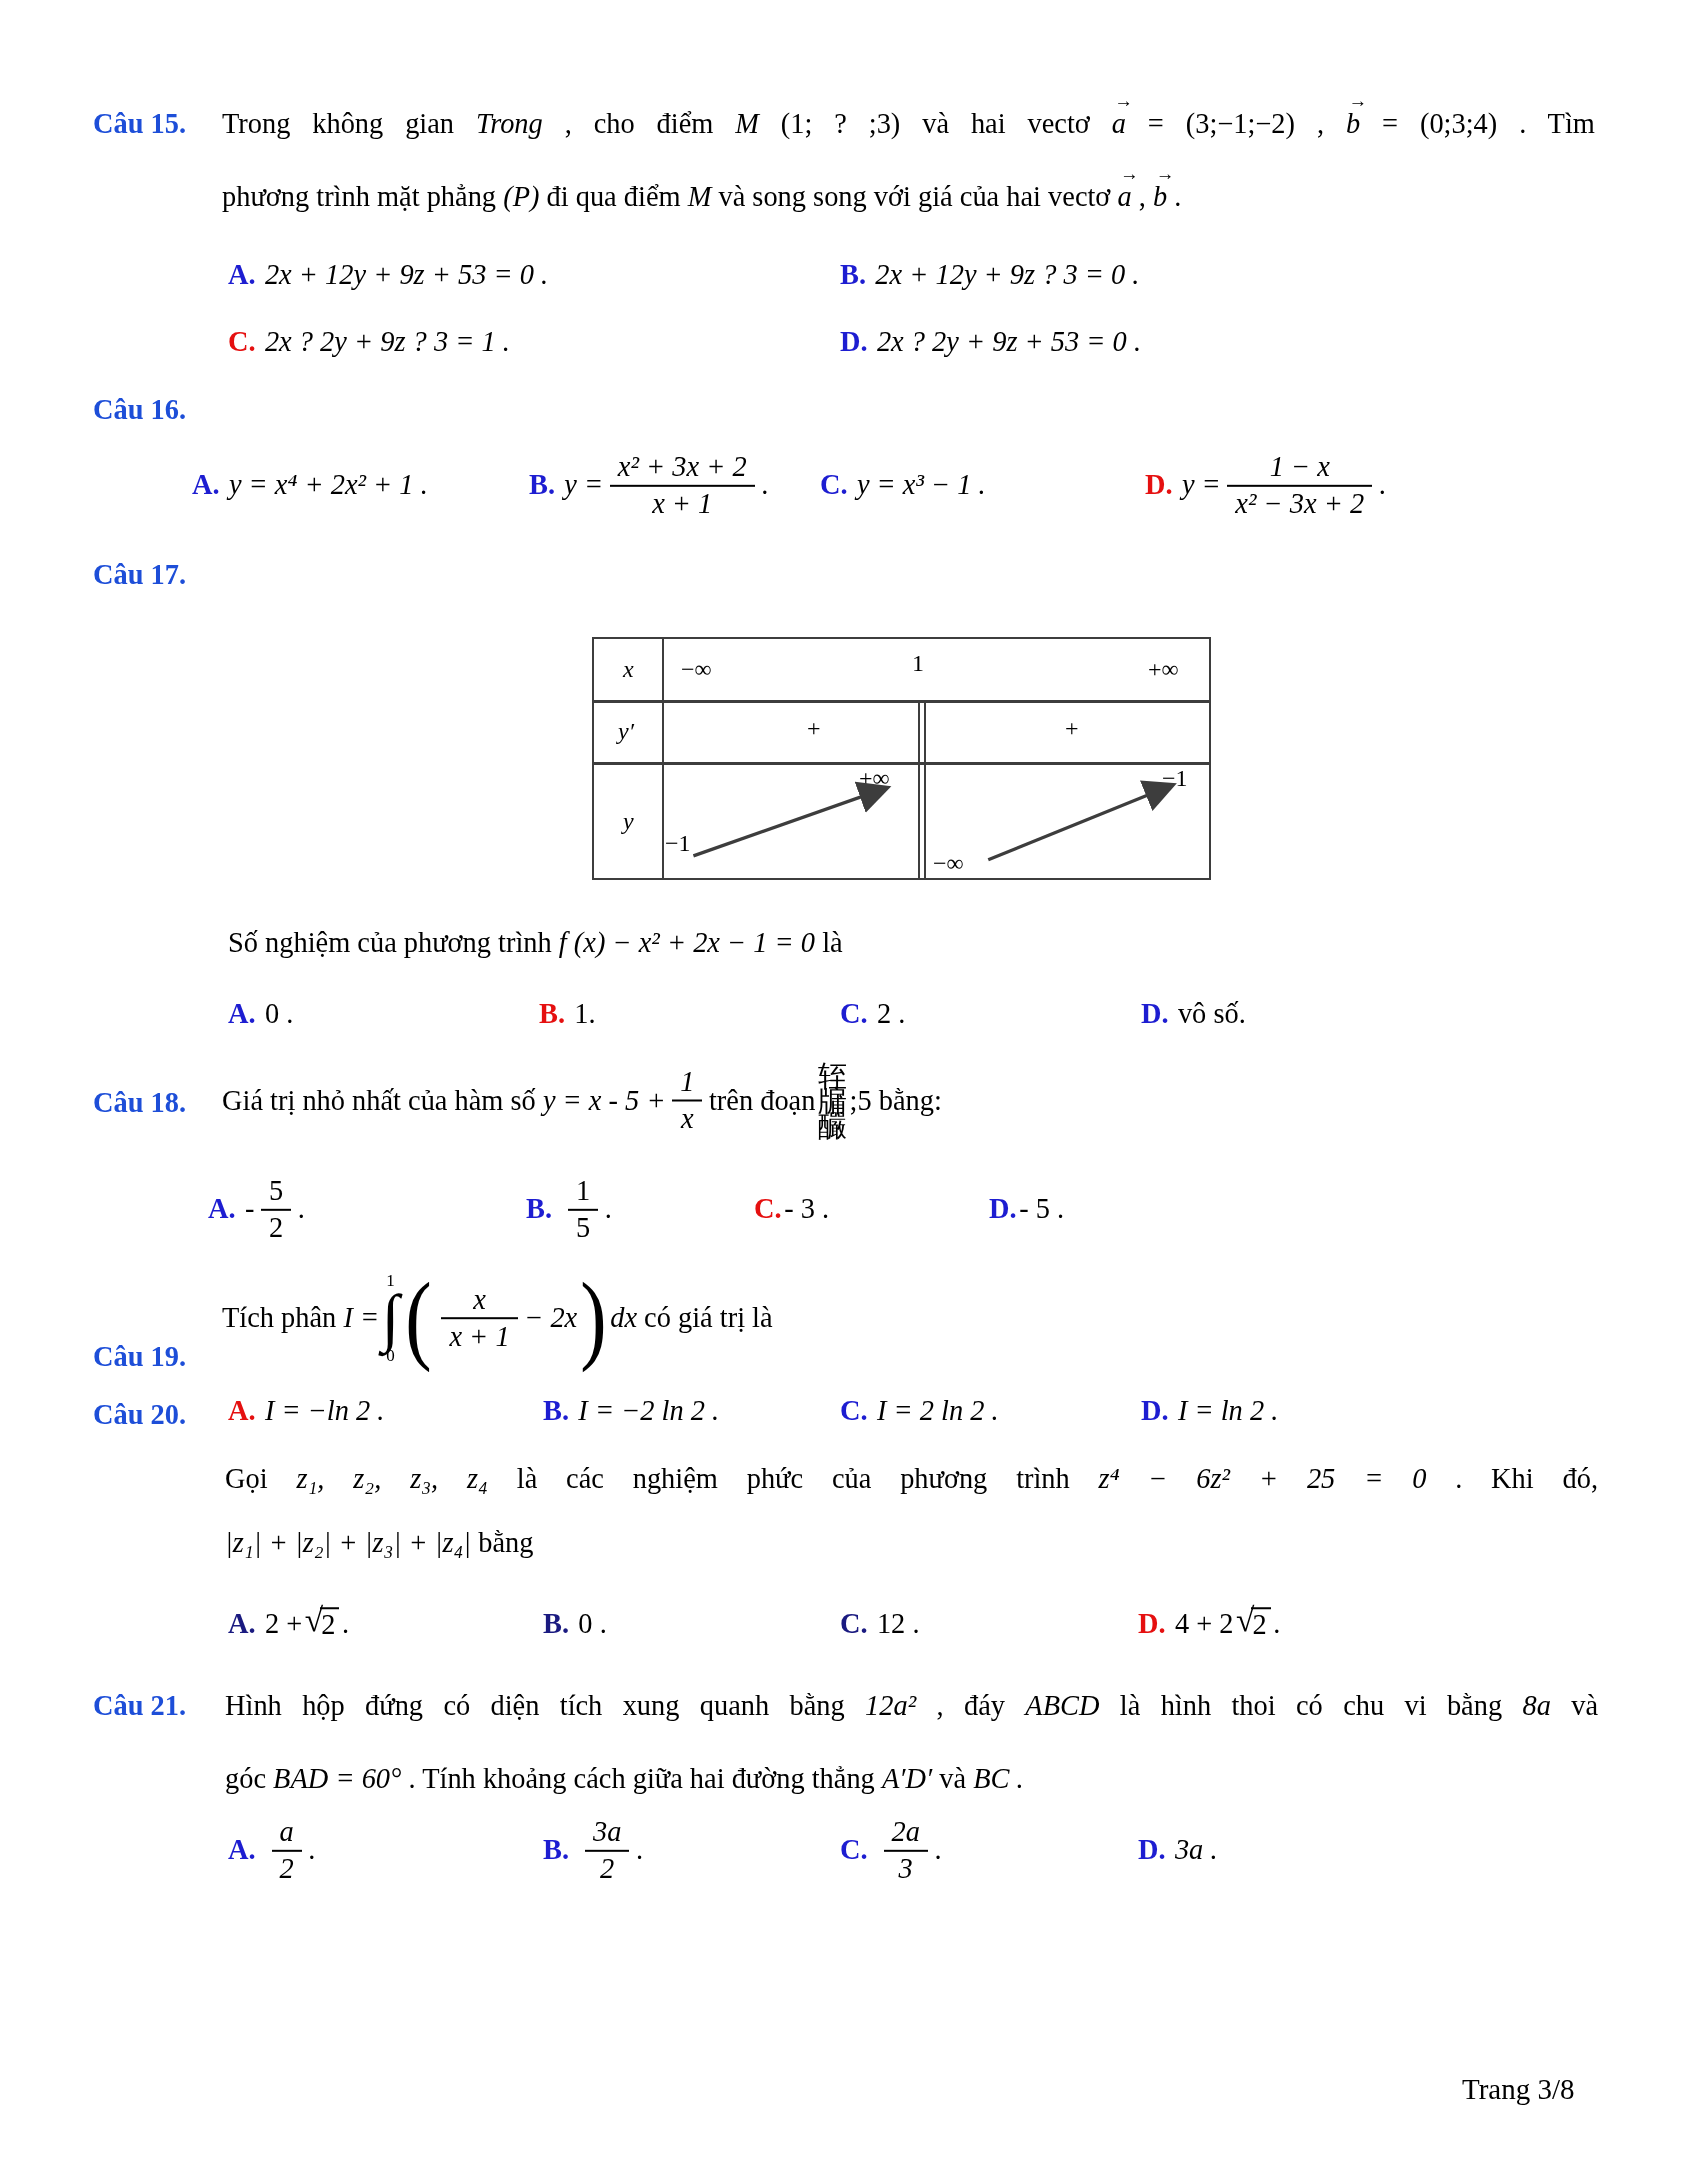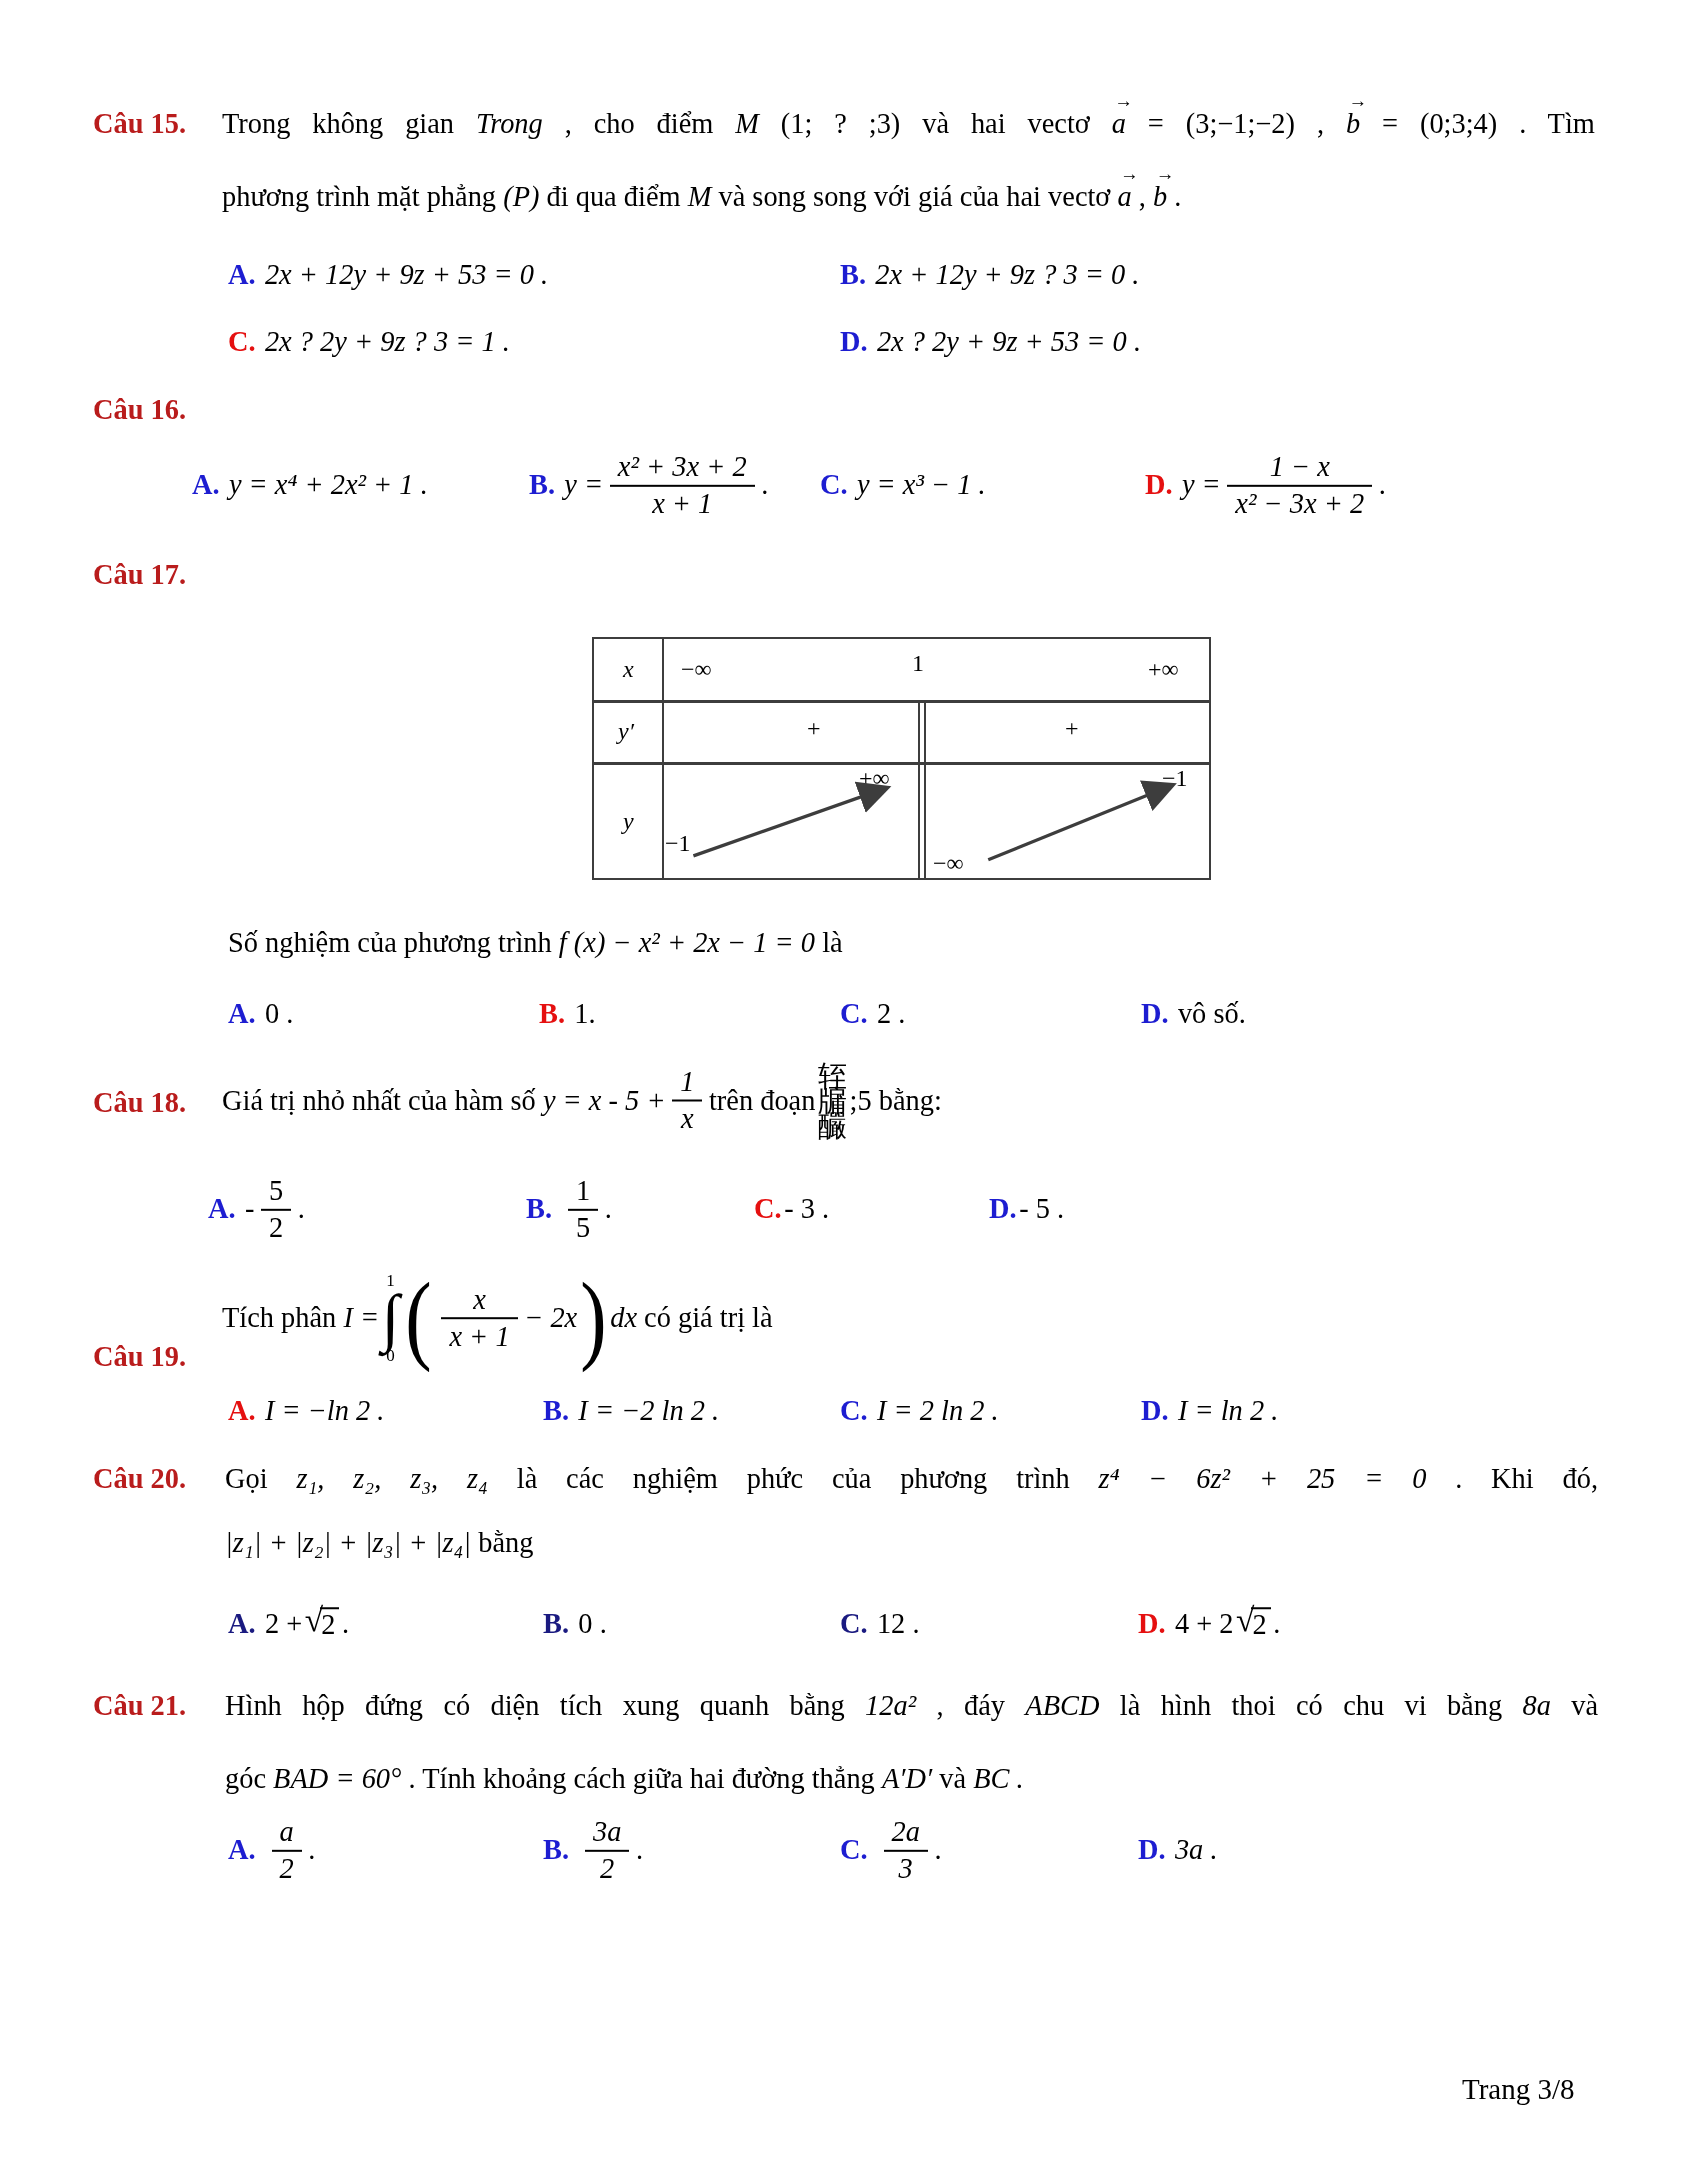--- a/index.html
+++ b/index.html
@@ -1,21 +1,21 @@
 <!DOCTYPE html>
 <html style="font-size:10.6px"><head>
 <meta charset="utf-8">
 <style>
   html,body{margin:0;padding:0;background:#888;}
   .page{
     position:relative; width:1687px; height:2183px; background:#ffffff;
     font-family:"Liberation Serif","DejaVu Serif",serif;
     font-size:28.4px; color:#000; overflow:hidden; line-height:1.25;
   }
-  .qlabel{position:absolute; left:93px; font-weight:700; color:#b91c1c; white-space:nowrap;font-family:Liberation Serif, serif;}
+  .qlabel{position:absolute; left:93px; font-weight:700; color:#1d4ed8; white-space:nowrap;font-family:Liberation Serif, serif;}
   .qtext{position:absolute; left:222px; white-space:nowrap;}
   .jline{width:1373px; text-align:justify; text-align-last:justify; white-space:normal;}
   .m{font-style:italic;}
   .row{position:absolute; display:flex; align-items:center; white-space:nowrap;}
   .opt{position:absolute; display:flex; align-items:center; white-space:nowrap; transform:translateY(-50%);}
   .ol{font-weight:700; margin-right:9.3px;}
   .ol.blue{color:#1d1dd1}
   .ol.navy{color:#1a1a80}
   .ol.red{color:#e51010}
   .frac{display:inline-block; text-align:center; vertical-align:middle; margin:0 6.6px; line-height:1.1;}
@@ -244,21 +244,21 @@
   </div>
   <div class="opt" style="left:840px; top:1411px">
     <span class="ol blue">C.</span>
     <span class="m">I = 2 ln 2 .</span>
   </div>
   <div class="opt" style="left:1141px; top:1411px">
     <span class="ol blue">D.</span>
     <span class="m">I = ln 2 .</span>
   </div>
 
-  <div class="qlabel" style="top:1461px">Câu 20.</div>
+  <div class="qlabel" style="top:1397px">Câu 20.</div>
   <div class="qtext jline" style="top:1461px; left:225px">
     <span>Gọi</span>
     <span class="m">z₁, z₂, z₃, z₄</span>
     <span>là các nghiệm phức của phương trình</span>
     <span class="m">z⁴ − 6z² + 25 = 0</span>
     <span>. Khi đó,</span>
   </div>
   <div class="qtext" style="top:1525px; left:225px">
     <span class="m">|z₁| + |z₂| + |z₃| + |z₄|</span>
     <span>bằng</span>

